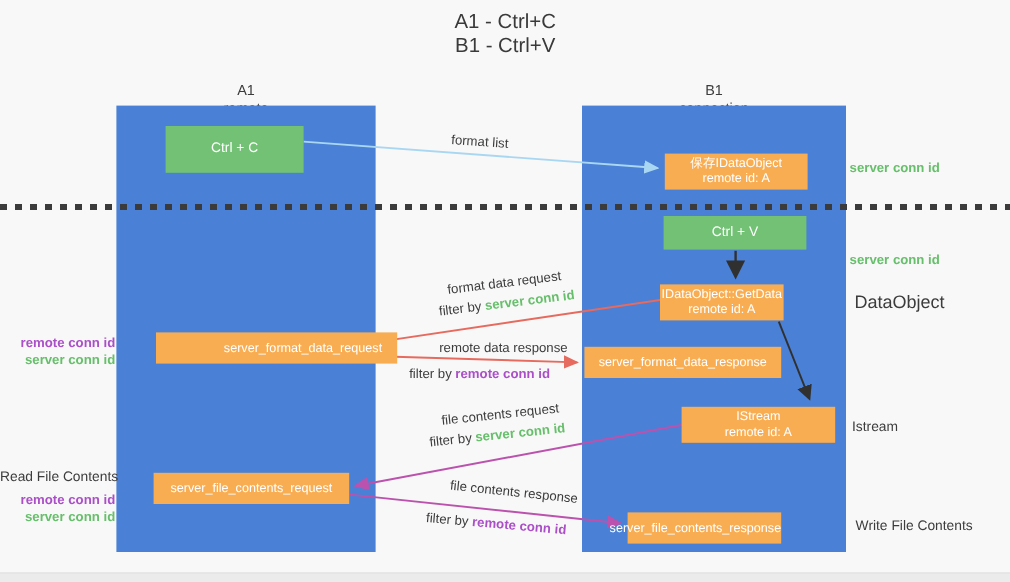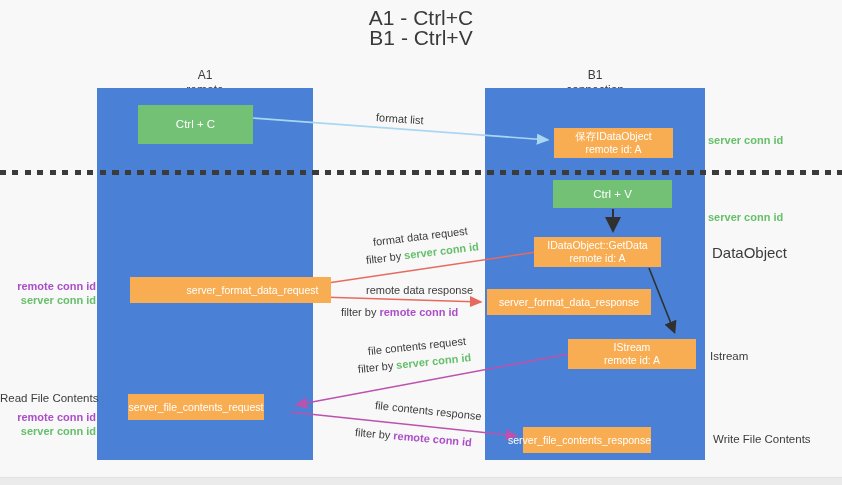--- a/index.html
+++ b/index.html
@@ -4,21 +4,21 @@
 <style>
   html,body{margin:0;padding:0;background:#f8f8f8;}
   .canvas{
     position:relative;width:842px;height:485px;overflow:hidden;
     background:#f8f8f8;
     font-family:"Liberation Sans","DejaVu Sans",sans-serif;
     color:#3c3c3c;
   }
   .title{
     position:absolute;left:0;top:8px;width:842px;text-align:center;
-    font-size:21px;line-height:20px;color:#3a3a3a;
+    font-size:17px;line-height:20px;color:#3a3a3a;
   }
   .col-header{position:absolute;top:68px;text-align:center;font-size:12px;line-height:15px;color:#3c3c3c;}
   .col-header.left{left:97px;width:216px;}
   .col-header.right{left:485px;width:220px;}
   .column{position:absolute;top:88px;height:372px;background:#4a80d5;}
   .column.left{left:97px;width:216px;}
   .column.right{left:485px;width:220px;}
   .dashline{
     position:absolute;left:0;top:170px;width:842px;height:5px;z-index:4;
     background:repeating-linear-gradient(90deg,#3b3b3b 0 6px,rgba(0,0,0,0) 6px 12.5px);
@@ -98,39 +98,39 @@
 
   <div class="box orange" style="left:554px;top:128px;width:119px;height:30px;">
     <span>保存IDataObject</span>
     <span>remote id: A</span>
   </div>
 
   <div class="box green" style="left:553px;top:180px;width:119px;height:28px;font-size:11.5px;">
     <span>Ctrl + V</span>
   </div>
 
-  <div class="box orange" style="left:534px;top:237px;width:127px;height:30px;">
+  <div class="box orange" style="left:550px;top:237px;width:103px;height:30px;">
     <span>IDataObject::GetData</span>
     <span>remote id: A</span>
   </div>
 
   <div class="box orange" style="left:130px;top:277px;width:157px;height:26px;padding-left:44px;">
     <span>server_format_data_request</span>
   </div>
 
   <div class="box orange" style="left:487px;top:289px;width:164px;height:26px;">
     <span>server_format_data_response</span>
   </div>
 
   <div class="box orange" style="left:568px;top:339px;width:128px;height:30px;">
     <span>IStream</span>
     <span>remote id: A</span>
   </div>
 
-  <div class="box orange" style="left:128px;top:394px;width:136px;height:26px;">
+  <div class="box orange" style="left:128px;top:394px;width:163px;height:26px;">
     <span>server_file_contents_request</span>
   </div>
 
   <div class="box orange" style="left:523px;top:427px;width:128px;height:26px;align-items:flex-end;">
     <span>server_file_contents_response</span>
   </div>
 
   <div class="flabel" style="left:376px;top:111px;transform:rotate(4deg);">format list</div>
 
   <div class="flabel" style="left:373px;top:236px;transform:rotate(-7deg);">format data request</div>

